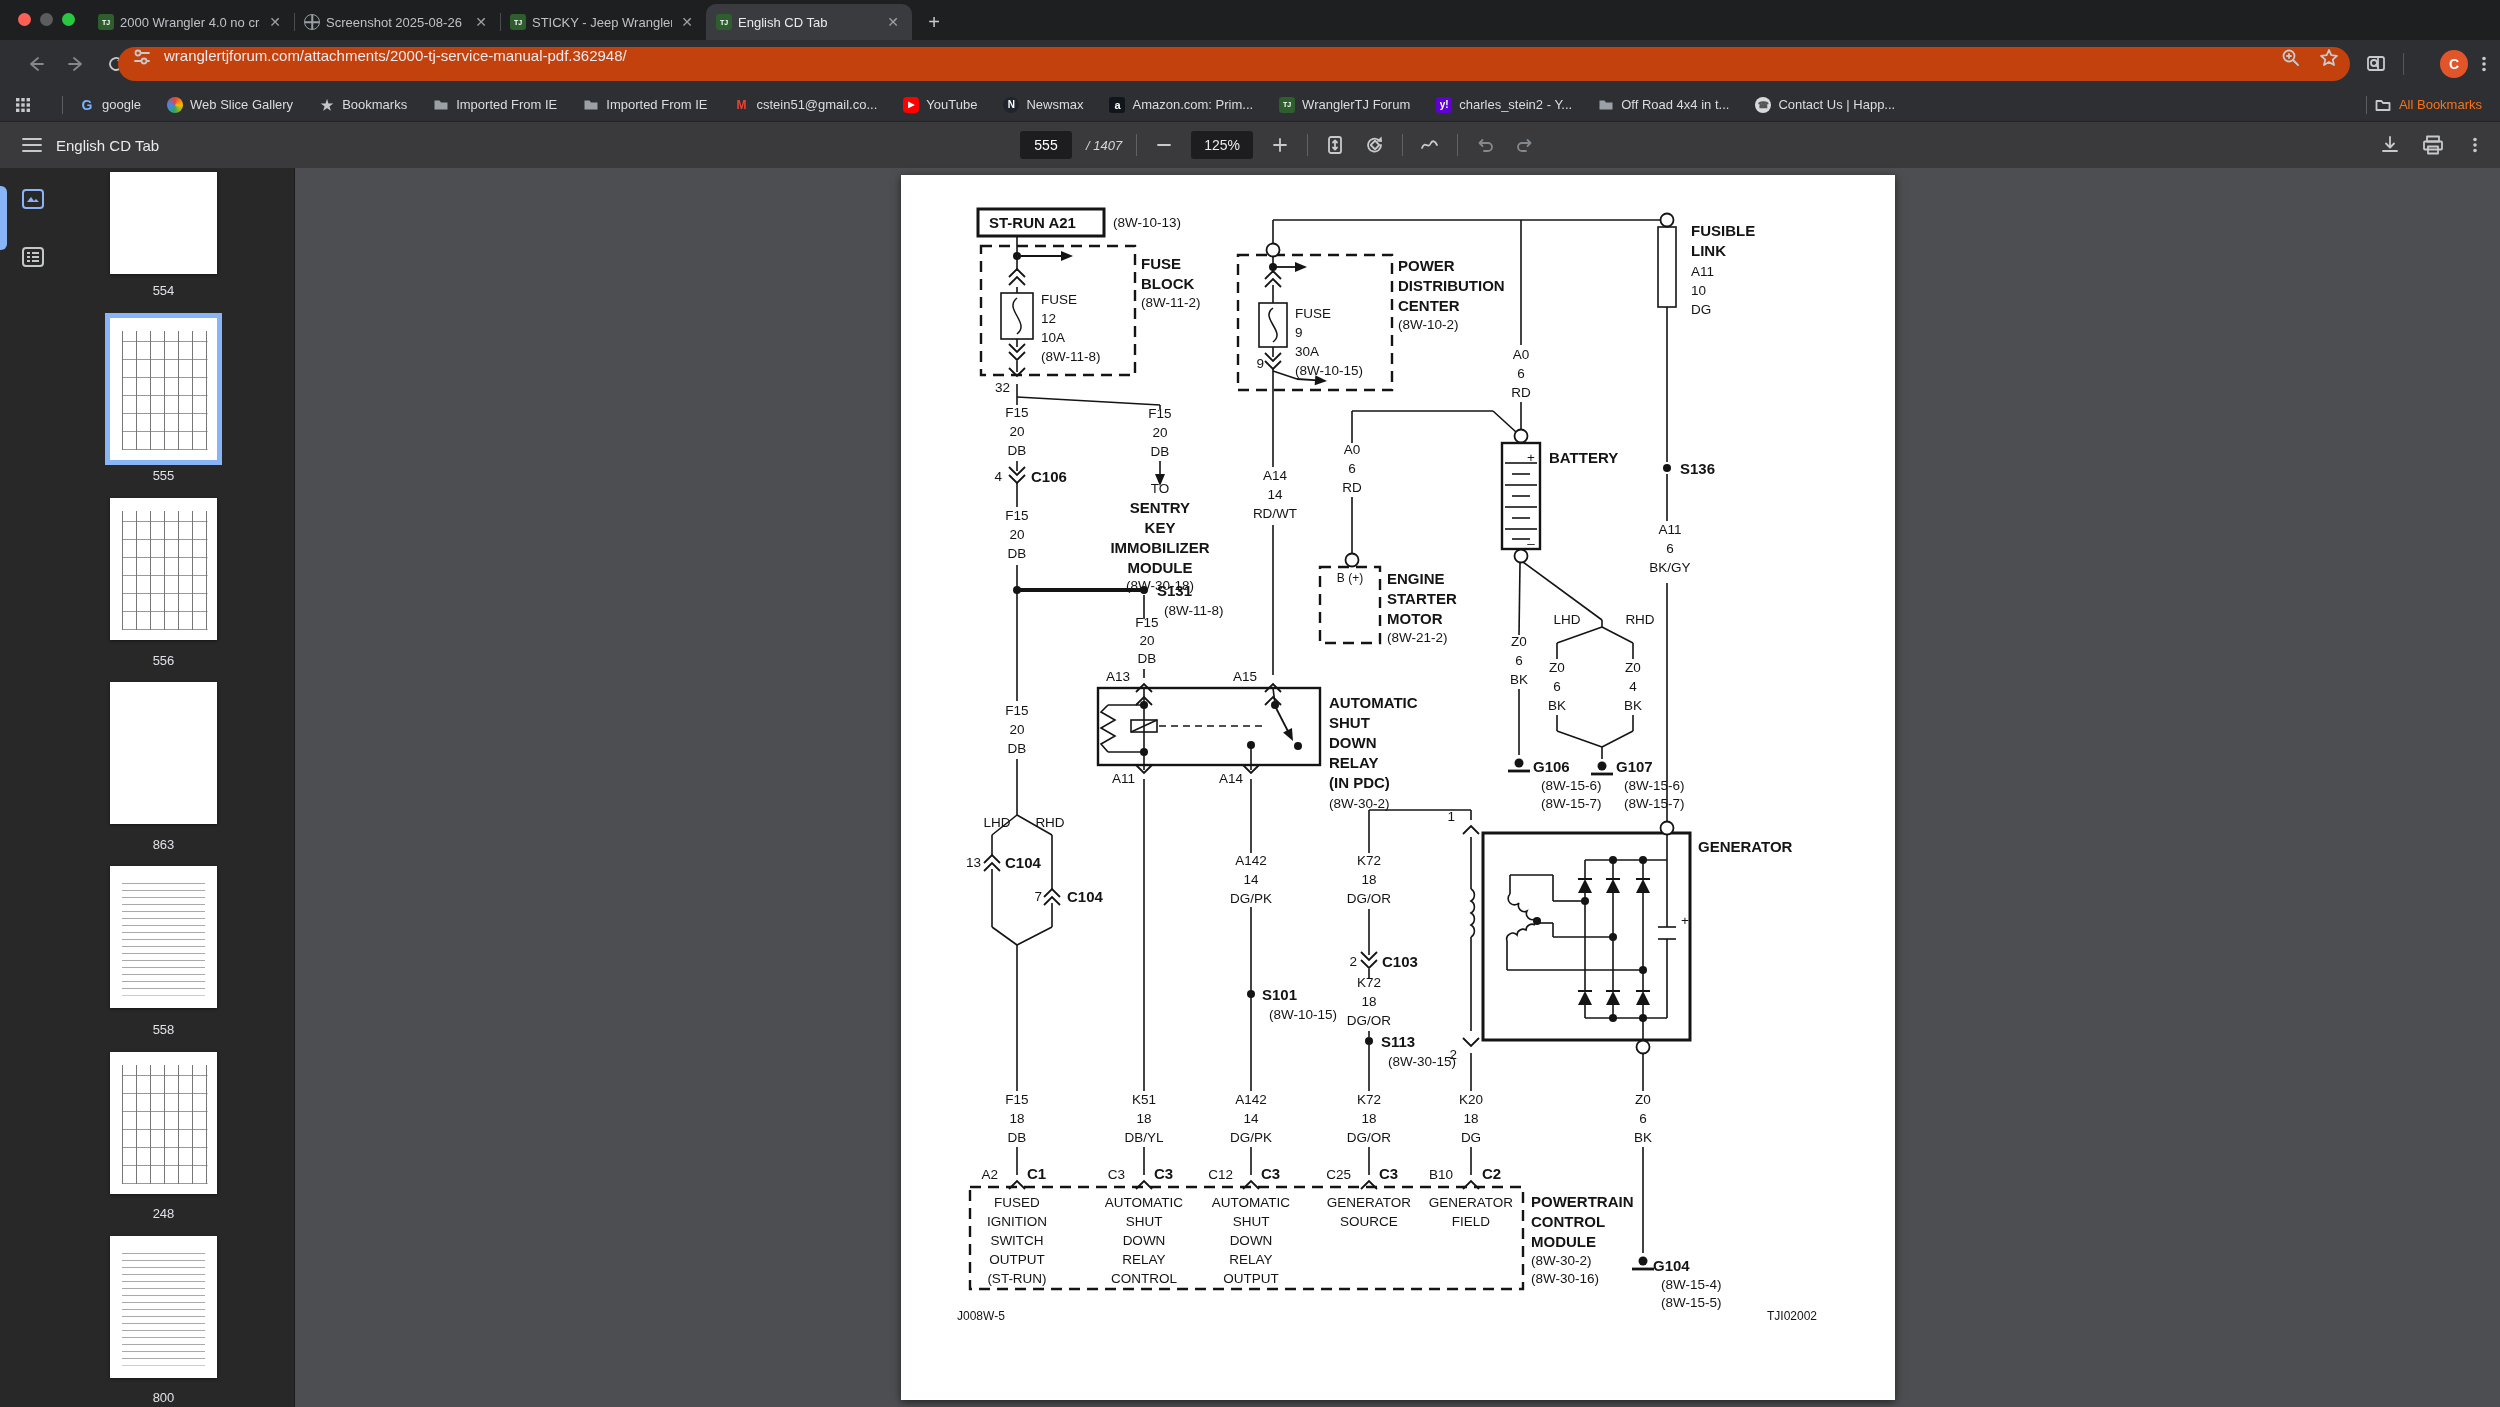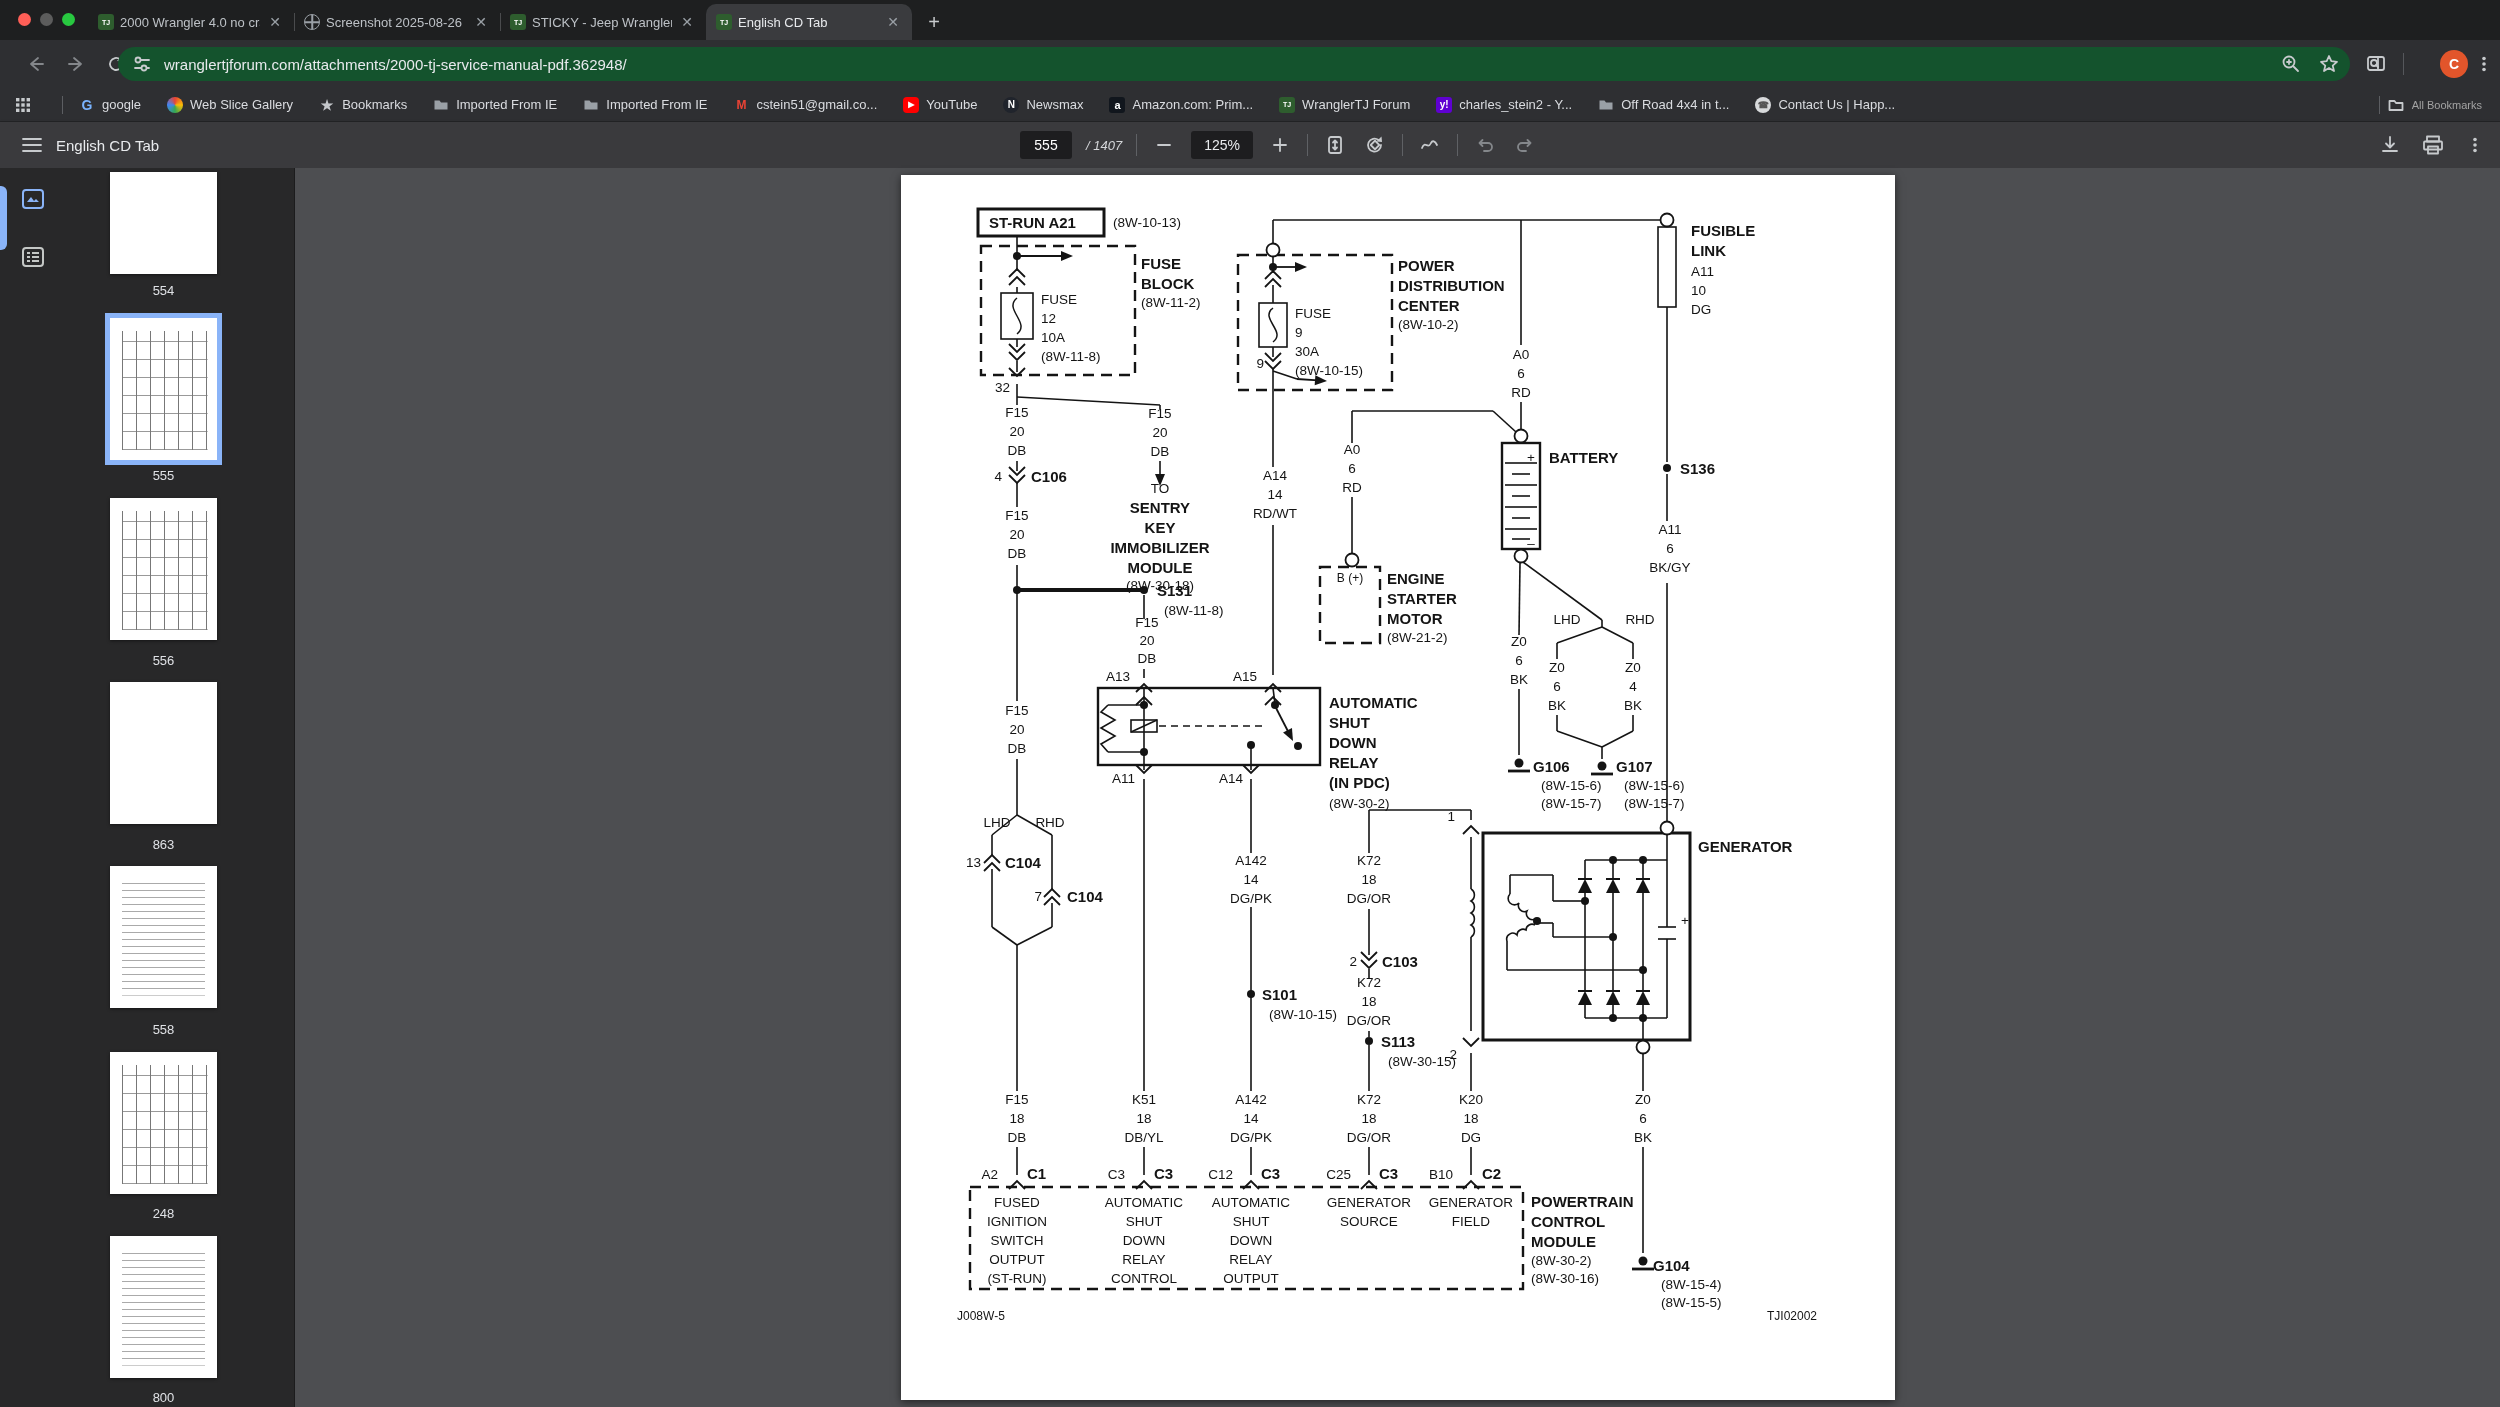--- a/index.html
+++ b/index.html
@@ -20,22 +20,22 @@
     align-items:center; justify-content:center; }
   .fav-tj { background:#2e5d2e; color:#fff; font-size:7px; font-weight:bold; }
   .fav-globe { background:transparent; border:1.5px solid #9aa0a6; border-radius:50%; position:relative; }
   .fav-globe:before { content:""; position:absolute; left:50%; top:0; bottom:0; width:1.5px; background:#9aa0a6; transform:translateX(-50%); }
   .fav-globe:after { content:""; position:absolute; top:50%; left:0; right:0; height:1.5px; background:#9aa0a6; transform:translateY(-50%); }
   .newtab { width:28px; height:28px; margin:4px 0 0 8px; color:#c7cacd; font-size:20px;
     display:flex; align-items:center; justify-content:center; border-radius:50%; }
   
   .navbar { position:absolute; left:0; top:40px; width:2500px; height:48px; background:#2e2f32; }
   .navicon { position:absolute; top:10px; width:28px; height:28px; display:flex; align-items:center; justify-content:center; }
-  .omnibox { position:absolute; left:118px; top:7px; width:2232px; height:34px; background:#14532d;
-    border-radius:17px; display:flex; align-items:center; color:#e8eaed; font-size:15px; }
+  .omnibox { position:absolute; left:118px; top:7px; width:2232px; height:34px; background:#c2410c;
+    border-radius:17px; display:flex; align-items:flex-start; color:#e8eaed; font-size:15px; }
   .omni-ic { width:20px; height:20px; margin-left:14px; flex:none; }
   .url { margin-left:12px; white-space:nowrap; }
   .omni-right { position:absolute; right:10px; display:flex; gap:16px; }
   .avatar { position:absolute; right:32px; top:10px; width:28px; height:28px; border-radius:50%;
     background:#e2552b; color:#fff; font-size:14px; font-weight:bold; display:flex; align-items:center; justify-content:center; }
   
   .bmbar { position:absolute; left:0; top:88px; width:2500px; height:34px; background:#2e2f32;
     display:flex; align-items:center; border-bottom:1px solid #242527; }
   .bm { display:flex; align-items:center; gap:7px; margin-right:26px; color:#dadce0; font-size:13px; white-space:nowrap; }
   .bm-first { margin-left:14px; }
@@ -46,21 +46,21 @@
   .bi-slice { background:conic-gradient(#ea4335,#fbbc04,#34a853,#4285f4,#ea4335); border-radius:50%; }
   .bi-star { color:#c3c6ca; font-size:14px; }
   .bi-folder { color:#9aa0a6; }
   .bi-gmail { color:#ea4335; font-size:12px; }
   .bi-yt { background:#f00; border-radius:4px; color:#fff; font-size:8px; }
   .bi-nm { background:#20242c; border-radius:50%; color:#fff; font-size:10px; }
   .bi-az { background:#11161d; border-radius:3px; color:#fff; font-size:11px; }
   .bi-tj { background:#2e5d2e; color:#fff; font-size:7px; }
   .bi-y { background:#5f01d1; border-radius:3px; color:#fff; font-size:10px; }
   .bi-ct { background:#d7d9db; border-radius:50%; color:#555; font-size:9px; }
-  .allbm { margin-left:auto; display:flex; align-items:center; gap:8px; color:#a3a3a3; font-size:11px; margin-right:18px; }
+  .allbm { margin-left:auto; display:flex; align-items:center; gap:8px; color:#f97316; font-size:13px; margin-right:18px; }
   
   .pdfbar { position:absolute; left:0; top:122px; width:2500px; height:46px; background:#3a3a3d;
     display:flex; align-items:center; color:#e8eaed; box-shadow:0 1px 3px rgba(0,0,0,.4); }
   .pdfbar .title { font-size:15px; margin-left:14px; }
   .burger { margin-left:22px; width:20px; }
   .pdfcenter { position:absolute; left:1020px; display:flex; align-items:center; gap:14px; }
   .pgbox { background:#1d1d1f; border-radius:3px; width:52px; height:28px; color:#fff; font-size:14px;
     display:flex; align-items:center; justify-content:center; }
   .pgtotal { font-size:13px; color:#d5d7da;font-style:italic; }
   .vsep { width:1px; height:22px; background:#5f6165; }

